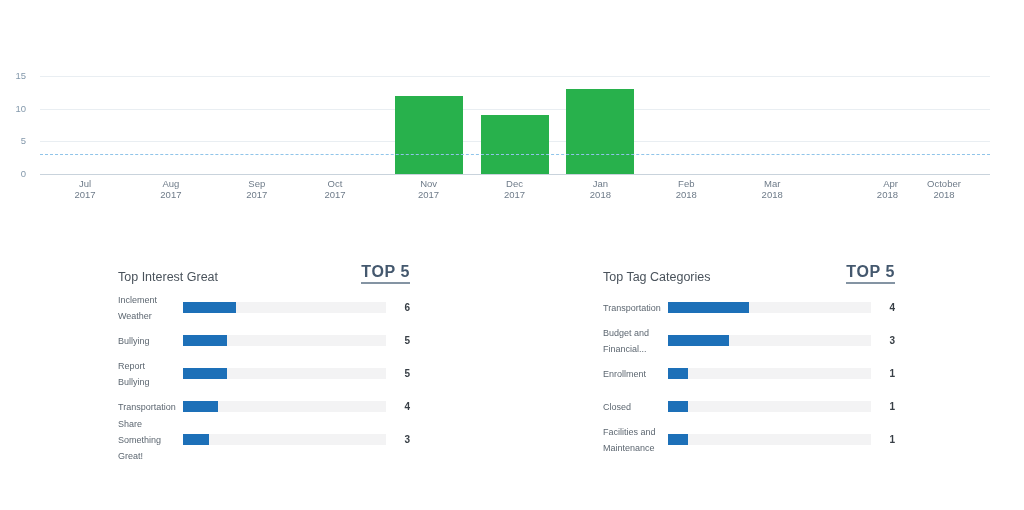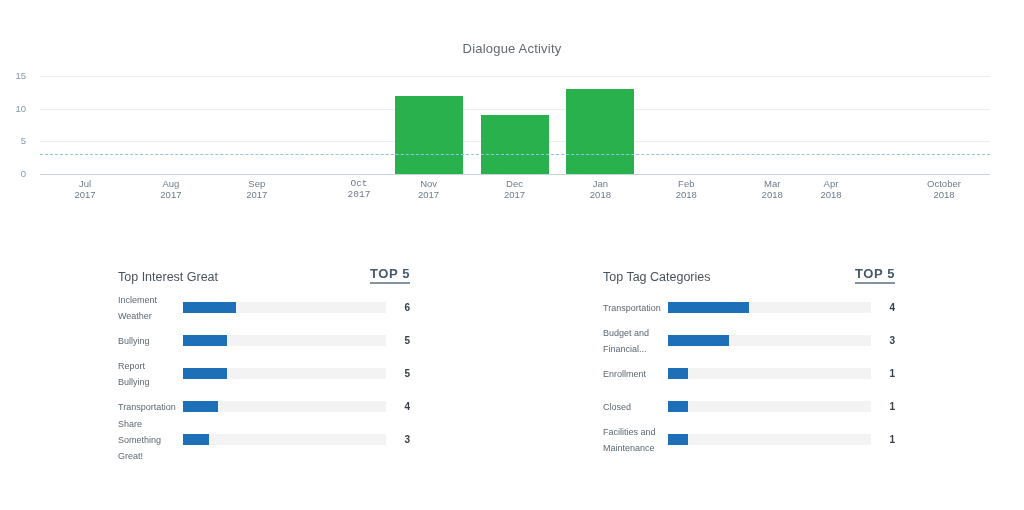--- a/index.html
+++ b/index.html
@@ -22,36 +22,35 @@
   .legend{position:absolute;top:215px;left:0;width:1024px;display:flex;
         justify-content:center;gap:28px;}
   .legend-item{display:flex;align-items:center;gap:7px;cursor:pointer;}
   .legend-dot{width:9px;height:9px;border-radius:50%;}
   .legend-label{font-size:10px;font-weight:bold;color:#3d4e61;}
   
   .panel{position:absolute;top:263px;width:292px;}
   .panel.left{left:118px;} .panel.right{left:603px;}
   .panel-head{display:flex;justify-content:space-between;align-items:flex-end;height:21px;}
   .panel-title{font-size:12.5px;color:#49525b;}
-  .top5{font-size:13px;font-weight:bold;color:#44586e;letter-spacing:.6px;
+  .top5{font-size:16px;font-weight:bold;color:#44586e;letter-spacing:.6px;
         text-decoration:none;border-bottom:2px solid #8494a3;padding-bottom:1px;cursor:pointer;}
   .rows{margin-top:7px;}
   .hrow{display:flex;align-items:center;height:33px;}
   .hlabel{width:58px;margin-right:7px;font-size:9px;line-height:16px;color:#5d6771;}
   .htrack{flex:1;height:11px;background:#f3f3f4;position:relative;}
   .hfill{position:absolute;left:0;top:0;bottom:0;}
   .hvalue{width:15px;margin-left:9px;text-align:right;font-size:10px;
         font-weight:bold;color:#383f46;}
 </style>
 </head>
 <body>
 
 <div class="page">
 
-  <div class="chart-title">Dialogue Activity</div>
 
   <div class="yaxis">
       <div class="ytick" style="top: 168px;">0</div>
       <div class="ytick" style="top: 135.333px;">5</div>
       <div class="ytick" style="top: 102.667px;">10</div>
       <div class="ytick" style="top: 70px;">15</div>
     </div>
 
   <div class="plot">
       <div class="gridline baseline" style="top: 98px;"></div>
@@ -70,21 +69,21 @@
         <div class="">2017</div>
       </div>
       <div class="xlabel" style="left: 95.9px;">
         <div class="">Aug</div>
         <div class="">2017</div>
       </div>
       <div class="xlabel" style="left: 181.8px;">
         <div class="">Sep</div>
         <div class="">2017</div>
       </div>
-      <div class="xlabel" style="left: 284px; font-family: Liberation Mono, monospace;">
+      <div class="xlabel" style="left: 260px;">
         <div class="">Oct</div>
         <div class="">2017</div>
       </div>
       <div class="xlabel" style="left: 353.6px;">
         <div class="">Nov</div>
         <div class="">2017</div>
       </div>
       <div class="xlabel" style="left: 439.5px; text-align: center;">
         <div class="">Dec</div>
         <div class="">2017</div>
@@ -94,21 +93,21 @@
         <div class="">2018</div>
       </div>
       <div class="xlabel" style="left: 611.3px;">
         <div class="">Feb</div>
         <div class="">2018</div>
       </div>
       <div class="xlabel" style="left: 697.2px;">
         <div class="">Mar</div>
         <div class="">2018</div>
       </div>
-      <div class="xlabel" style="left: 756px;">
+      <div class="xlabel" style="left: 788px; text-align: right;">
         <div class="">Apr</div>
         <div class="">2018</div>
       </div>
       <div class="xlabel" style="left: 869px;">
         <div class="">October</div>
         <div class="">2018</div>
       </div>
     </div>
 
 

